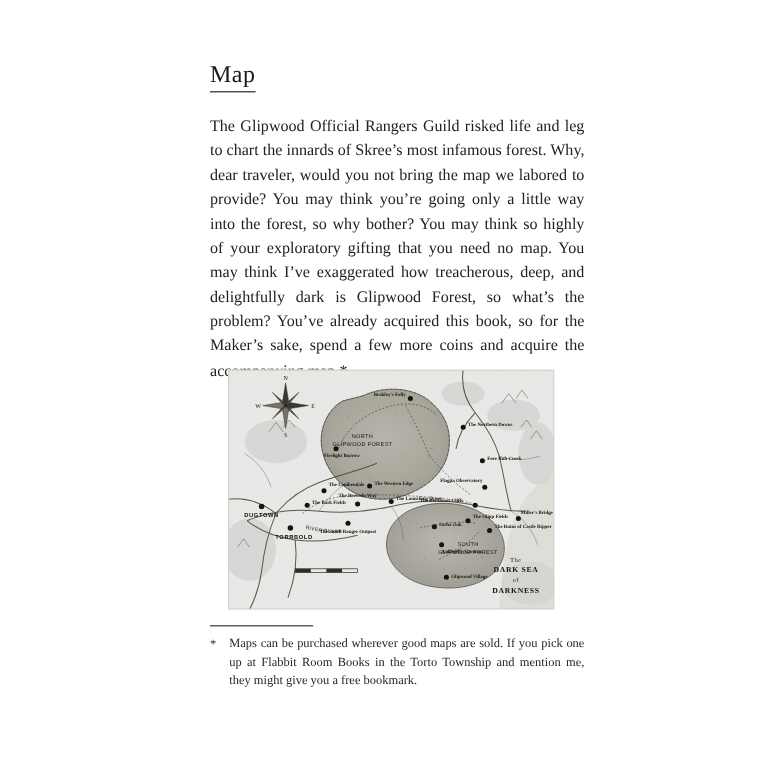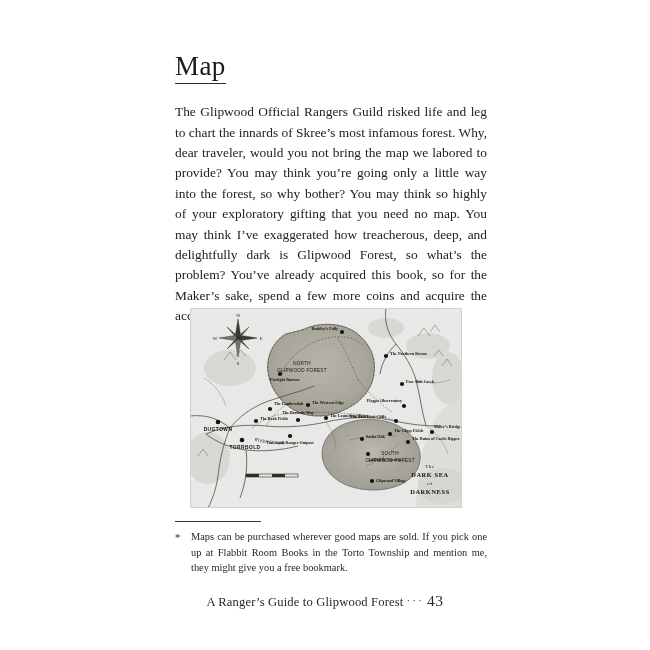--- a/index.html
+++ b/index.html
@@ -23,21 +23,21 @@
 
   
   .content {
     position: absolute;
     left: 175px;
     top: 52px;
     width: 312px;
   }
 
   .chapter-heading {
-    font-size: 27px;
+    font-size: 20px;
     font-weight: 400;
     letter-spacing: 0.4px;
     margin: 0 0 18px 0;
     padding-bottom: 3px;
     display: inline-block;
     border-bottom: 1.2px solid #2a2a2a;
     line-height: 1.05;
     color: #1a1a1a;
   }
 
@@ -365,17 +365,14 @@
   </div>
 
   <div class="footnote-block">
     <div class="footnote-rule"></div>
     <div class="footnote-row">
       <span class="footnote-marker">*</span>
       <span class="footnote-text">Maps can be purchased wherever good maps are sold. If you pick one up at Flabbit Room Books in the Torto Township and mention me, they might give you a free bookmark.</span>
     </div>
   </div>
 
-  <div class="page-footer">
-    <span>A Ranger’s Guide to Glipwood Forest</span><span class="dots">···</span><span class="folio">43</span>
-  </div>
 
 </div>
 
 </body></html>

